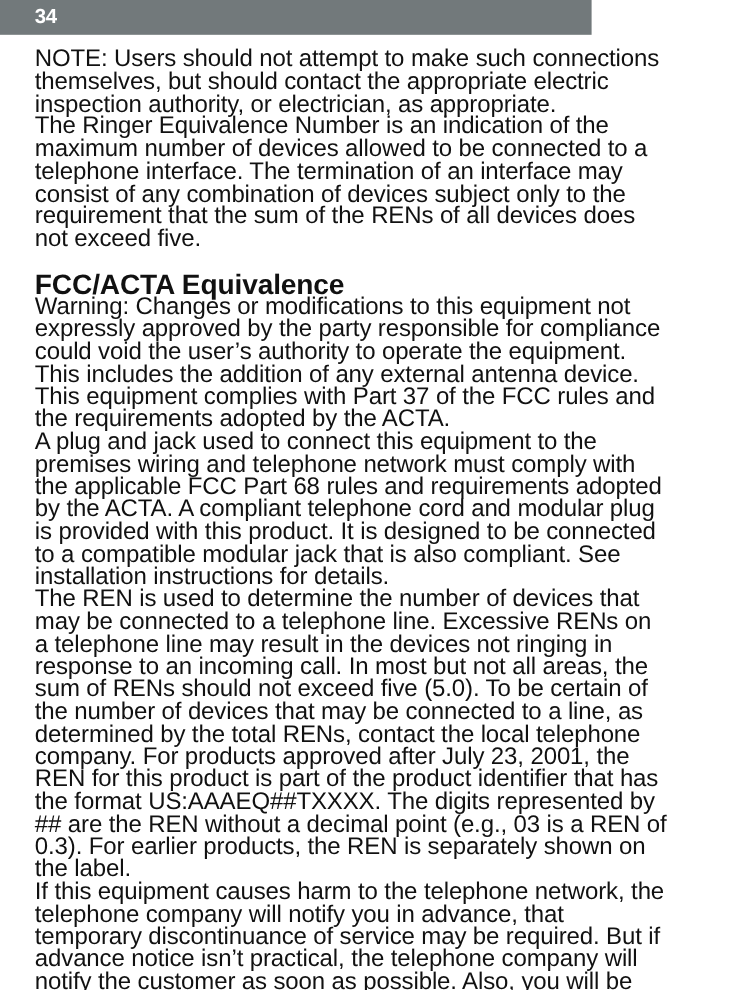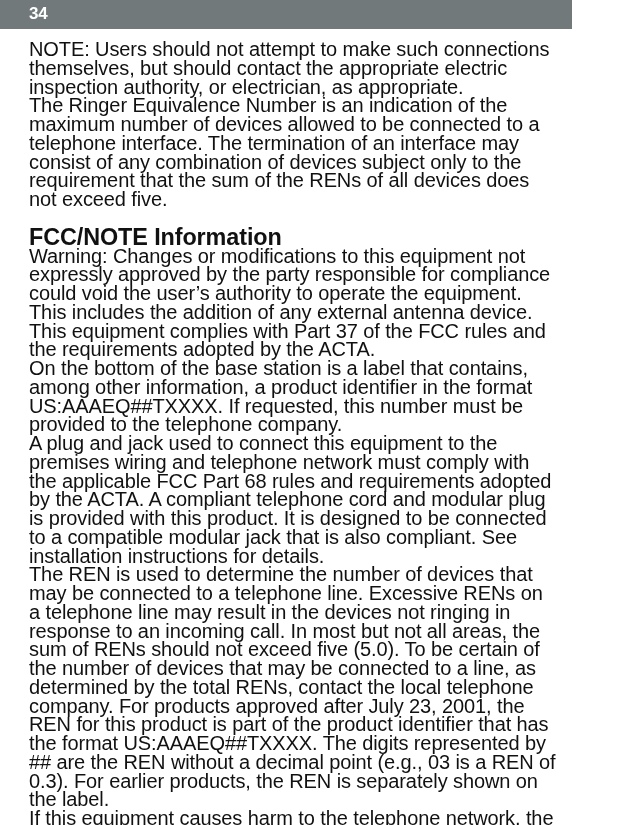--- a/index.html
+++ b/index.html
@@ -12,21 +12,21 @@
       height: 825px;
       overflow: hidden;
       position: relative;
       font-family: "Liberation Sans", sans-serif;
       color: #111111;
     }
     .header-bar {
       position: absolute;
       left: 0;
       top: 0;
-      width: 572px;
+      width: 493px;
       height: 29px;
       background: #72797b;
     }
     .page-number {
       position: absolute;
       left: 29px;
       top: 4px;
       font-size: 17px;
       font-weight: bold;
       color: #ffffff;
@@ -58,20 +58,19 @@
 <div class="header-bar">
   <span class="page-number">34</span>
 </div>
 
 <div class="content">
   <p class="para">NOTE: Users should not attempt to make such connections themselves, but should contact the appropriate electric inspection authority, or electrician, as appropriate.</p>
   <p class="para">The Ringer Equivalence Number is an indication of the maximum number of devices allowed to be connected to a telephone interface. The termination of an interface may consist of any combination of devices subject only to the requirement that the sum of the RENs of all devices does not exceed five.</p>
 
   <div class="section-gap"></div>
 
-  <h3 class="section-heading">FCC/NOTE Information</h3>
+  <h3 class="section-heading">FCC/ACTA Equivalence</h3>
   <p class="para">Warning: Changes or modifications to this equipment not expressly approved by the party responsible for compliance could void the user’s authority to operate the equipment. This includes the addition of any external antenna device.</p>
   <p class="para">This equipment complies with Part 37 of the FCC rules and the requirements adopted by the ACTA.</p>
-  <p class="para">On the bottom of the base station is a label that contains, among other information, a product identifier in the format US:AAAEQ##TXXXX. If requested, this number must be provided to the telephone company.</p>
   <p class="para">A plug and jack used to connect this equipment to the premises wiring and telephone network must comply with the applicable FCC Part 68 rules and requirements adopted by the ACTA. A compliant telephone cord and modular plug is provided with this product. It is designed to be connected to a compatible modular jack that is also compliant. See installation instructions for details.</p>
   <p class="para">The REN is used to determine the number of devices that may be connected to a telephone line. Excessive RENs on a telephone line may result in the devices not ringing in response to an incoming call. In most but not all areas, the sum of RENs should not exceed five (5.0). To be certain of the number of devices that may be connected to a line, as determined by the total RENs, contact the local telephone company. For products approved after July 23, 2001, the REN for this product is part of the product identifier that has the format US:AAAEQ##TXXXX. The digits represented by ## are the REN without a decimal point (e.g., 03 is a REN of 0.3). For earlier products, the REN is separately shown on the label.</p>
   <p class="para">If this equipment causes harm to the telephone network, the telephone company will notify you in advance, that temporary discontinuance of service may be required. But if advance notice isn’t practical, the telephone company will notify the customer as soon as possible. Also, you will be advised of your right to file a complaint with the FCC if you believe it is necessary.</p>
 </div>
 
 </body></html>

